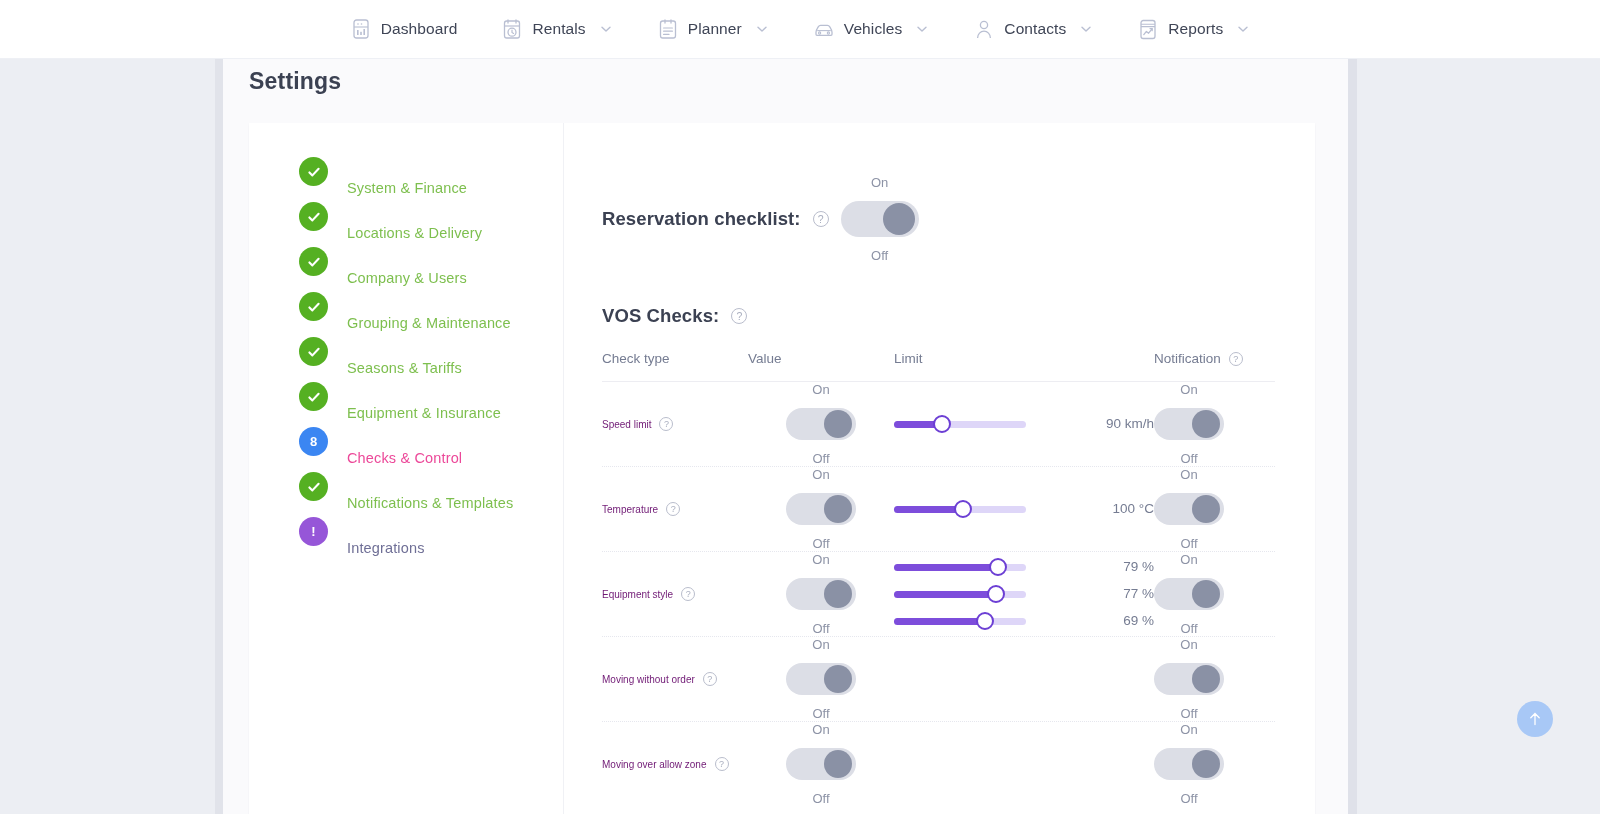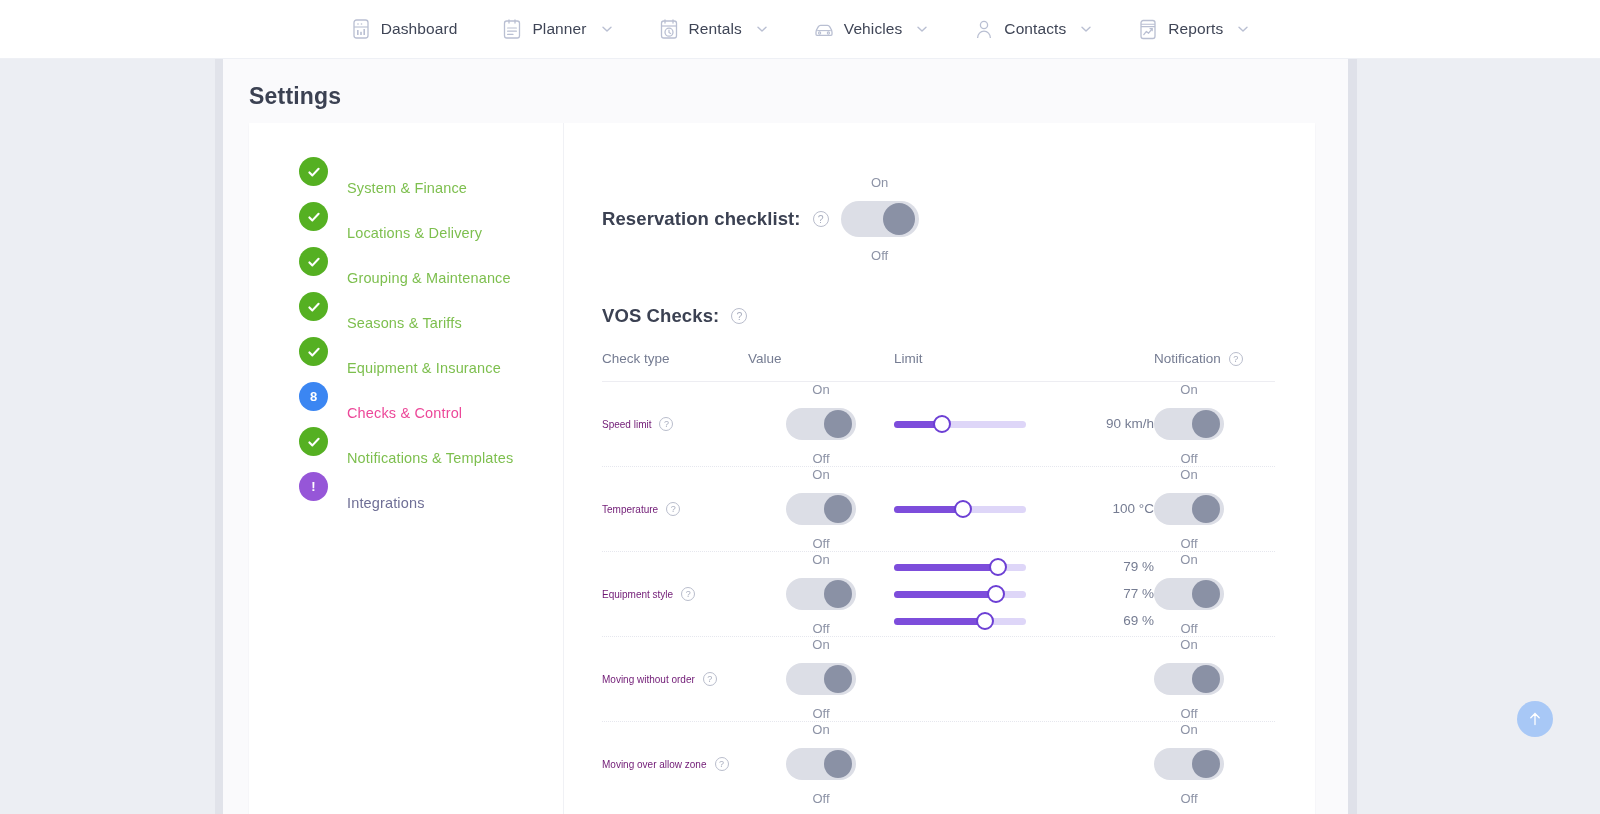--- a/index.html
+++ b/index.html
@@ -48,21 +48,21 @@
     background: #eceef3;
   }
 
   
   .page {
     position: absolute; top: 59px; left: 223px; width: 1125px; height: 755px;
     background: #fafafc;
     overflow: hidden;
   }
   .page-title {
-    position: absolute; left: 26px; top: 24px;
+    position: absolute; left: 26px; top: 9px;
     font-size: 23px; font-weight: 700; color: #3b4152; letter-spacing: .2px;
   }
 
   .card {
     position: absolute; left: 26px; top: 64px;
     width: 1066px; height: 700px;
     background: #ffffff;
     box-shadow: 0 1px 2px rgba(40,50,80,.05);
     display: flex;
   }
@@ -207,40 +207,40 @@
               <rect x="10.2" y="13.8" width="1.6" height="3.2" fill="#b9bfd2"></rect>
               <rect x="13.4" y="11" width="1.6" height="6" fill="#b9bfd2"></rect>
             </svg>
           </span>
           <span class="nav-label">Dashboard</span>
         </div>
         <div class="nav-item">
           <span class="nav-ico">
             <svg width="22" height="22" viewBox="0 0 22 22">
               <rect x="3.5" y="3" width="15" height="17" rx="2.2" fill="none" stroke="#b9bfd2" stroke-width="1.3"></rect>
-              <path d="M8 2v3M14 2v3" stroke="#b9bfd2" stroke-width="1.3" stroke-linecap="round"></path>
-              <path d="M6.6 10h8.8M6.6 13.2h8.8M6.6 16.4h5.4" stroke="#b9bfd2" stroke-width="1.2" stroke-linecap="round"></path>
-            </svg>
-          </span>
-          <span class="nav-label">Planner</span>
-          <span class="caret"><svg width="14" height="14" viewBox="0 0 14 14">
-              <path d="M3 5.2L7 9l4-3.8" fill="none" stroke="#b9bfd2" stroke-width="1.4" stroke-linecap="round" stroke-linejoin="round"></path>
-            </svg></span>
-        </div>
-        <div class="nav-item">
-          <span class="nav-ico">
-            <svg width="22" height="22" viewBox="0 0 22 22">
-              <rect x="3.5" y="3" width="15" height="17" rx="2.2" fill="none" stroke="#b9bfd2" stroke-width="1.3"></rect>
               <path d="M3.5 8h15" stroke="#b9bfd2" stroke-width="1.2"></path>
               <path d="M7 2v3M15 2v3" stroke="#b9bfd2" stroke-width="1.3" stroke-linecap="round"></path>
               <circle cx="11" cy="14.2" r="4" fill="none" stroke="#b9bfd2" stroke-width="1.3"></circle>
               <path d="M11 12v2.4l1.6 1" stroke="#b9bfd2" stroke-width="1.2" stroke-linecap="round" fill="none"></path>
             </svg>
           </span>
           <span class="nav-label">Rentals</span>
+          <span class="caret"><svg width="14" height="14" viewBox="0 0 14 14">
+              <path d="M3 5.2L7 9l4-3.8" fill="none" stroke="#b9bfd2" stroke-width="1.4" stroke-linecap="round" stroke-linejoin="round"></path>
+            </svg></span>
+        </div>
+        <div class="nav-item">
+          <span class="nav-ico">
+            <svg width="22" height="22" viewBox="0 0 22 22">
+              <rect x="3.5" y="3" width="15" height="17" rx="2.2" fill="none" stroke="#b9bfd2" stroke-width="1.3"></rect>
+              <path d="M8 2v3M14 2v3" stroke="#b9bfd2" stroke-width="1.3" stroke-linecap="round"></path>
+              <path d="M6.6 10h8.8M6.6 13.2h8.8M6.6 16.4h5.4" stroke="#b9bfd2" stroke-width="1.2" stroke-linecap="round"></path>
+            </svg>
+          </span>
+          <span class="nav-label">Planner</span>
           <span class="caret"><svg width="14" height="14" viewBox="0 0 14 14">
               <path d="M3 5.2L7 9l4-3.8" fill="none" stroke="#b9bfd2" stroke-width="1.4" stroke-linecap="round" stroke-linejoin="round"></path>
             </svg></span>
         </div>
         <div class="nav-item">
           <span class="nav-ico">
             <svg width="22" height="22" viewBox="0 0 22 22">
               <path d="M3 14.2c0-1 .5-2.5 1.2-3.6l1.2-2c.5-.8 1.2-1.2 2.1-1.2h7c.9 0 1.6.4 2.1 1.2l1.2 2c.7 1.1 1.2 2.6 1.2 3.6v2.1a1 1 0 0 1-1 1H4a1 1 0 0 1-1-1z" fill="none" stroke="#b9bfd2" stroke-width="1.3"></path>
               <path d="M4.2 12.6h13.6" stroke="#b9bfd2" stroke-width="1.1"></path>
               <circle cx="6.6" cy="15" r="1.1" fill="none" stroke="#b9bfd2" stroke-width="1.1"></circle>
@@ -302,20 +302,28 @@
             </span>
             <span class="side-label green">System &amp; Finance</span>
           </div>
           <div class="side-item">
             <span class="badge green">
               <svg width="16" height="16" viewBox="0 0 16 16">
                 <path d="M3.4 8.4l3 3 6.2-6.6" fill="none" stroke="#fff" stroke-width="2.1" stroke-linecap="round" stroke-linejoin="round"></path>
               </svg>
             </span>
             <span class="side-label green">Locations &amp; Delivery</span>
+          </div>
+          <div class="side-item">
+            <span class="badge green">
+              <svg width="16" height="16" viewBox="0 0 16 16">
+                <path d="M3.4 8.4l3 3 6.2-6.6" fill="none" stroke="#fff" stroke-width="2.1" stroke-linecap="round" stroke-linejoin="round"></path>
+              </svg>
+            </span>
+            <span class="side-label green">Company &amp; Users</span>
           </div>
           <div class="side-item">
             <span class="badge green">
               <svg width="16" height="16" viewBox="0 0 16 16">
                 <path d="M3.4 8.4l3 3 6.2-6.6" fill="none" stroke="#fff" stroke-width="2.1" stroke-linecap="round" stroke-linejoin="round"></path>
               </svg>
             </span>
             <span class="side-label green">Grouping &amp; Maintenance</span>
           </div>
           <div class="side-item">

